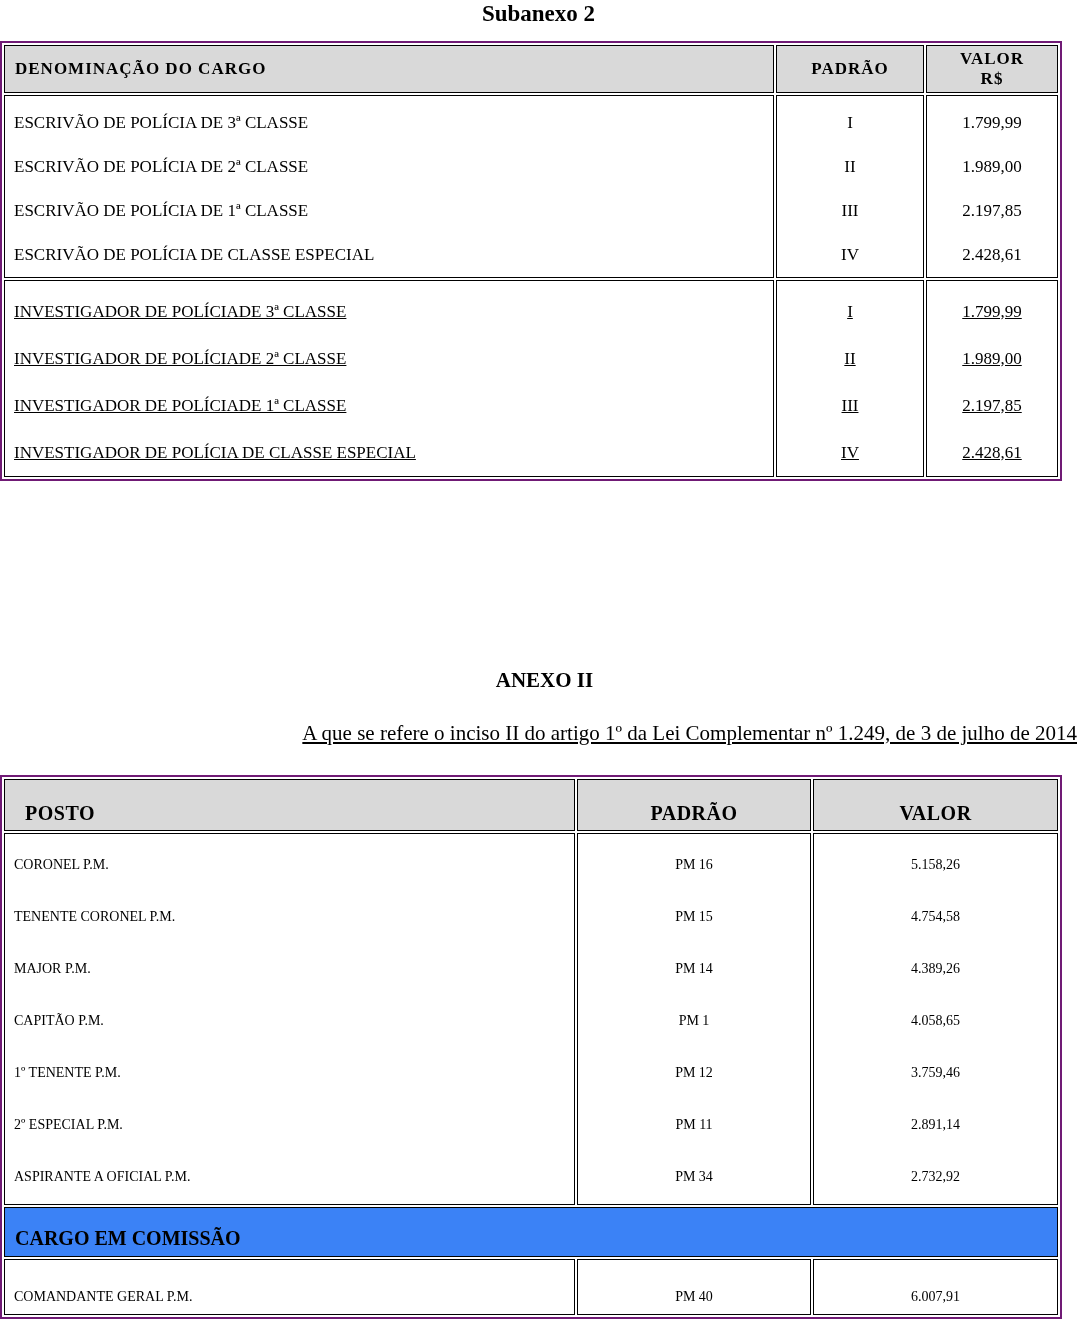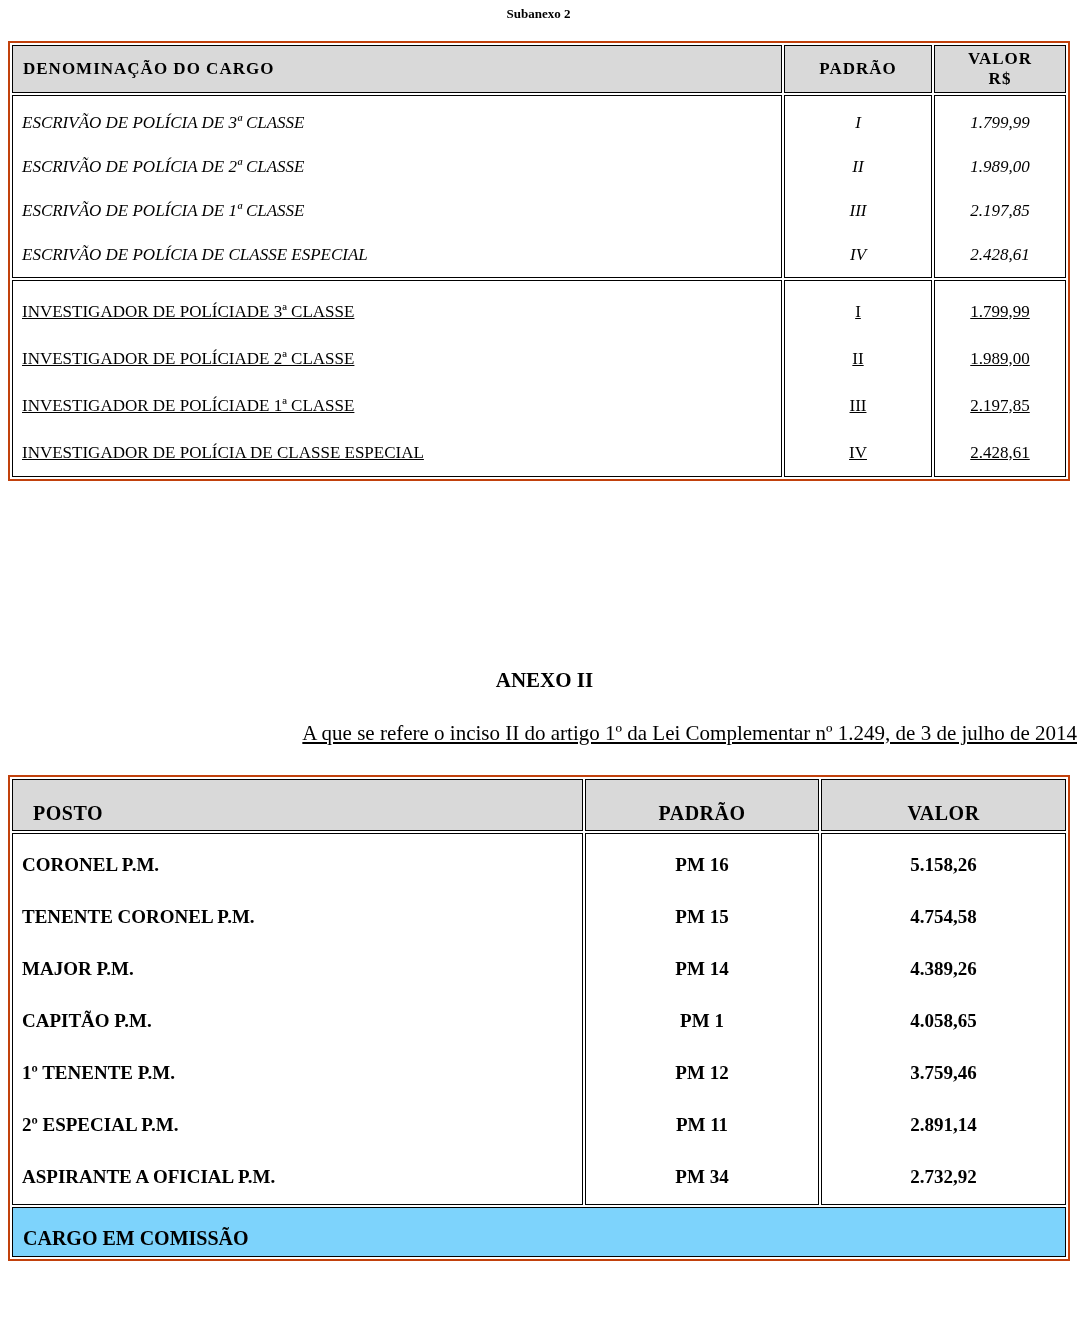--- a/index.html
+++ b/index.html
@@ -9,50 +9,49 @@
     width: 1077px;
     font-family: "Liberation Serif", serif;
     color: #000000;
   }
   .page { width: 1077px; height: 1323px; overflow: hidden; }
 
   .doc-title {
     margin-top: 3px;
     text-align: center;
     font-weight: bold;
-    font-size: 13px;
+    font-size: 23px;
     line-height: 21px;
   }
 
   table {
     border-collapse: separate;
     border-spacing: 2px;
-    border: 2px solid #c2410c;
-    margin-left: 8px;
+    border: 2px solid #701a75;
     width: 1062px;
     table-layout: fixed;
     background: #fff;
   }
   th, td {
     border: 1px solid #000;
     padding: 0;
     background: #fff;
   }
   th {
     background: #d9d9d9;
     font-weight: bold;
   }
 
   
   .t1 { margin-top: 17px; }
   .t1 th { height: 48px; font-size: 17px; letter-spacing: 1px; vertical-align: middle; }
   .t1 th.h-left { text-align: left; padding-left: 10px; }
   .t1 th .stack { line-height: 20px; text-align: center; }
   .t1 td { vertical-align: top; font-size: 17px; }
-  .t1 tr.b1 td { height: 182px; padding-top: 5px; font-style: italic; }
+  .t1 tr.b1 td { height: 182px; padding-top: 5px; }
   .t1 tr.b2 td { height: 196px; padding-top: 7px; }
   .t1 .ln { display: flex; align-items: center; }
   .t1 tr.b1 .ln { height: 44px; }
   .t1 tr.b2 .ln { height: 47px; text-decoration: underline; }
   .t1 td.c-left .ln { justify-content: flex-start; padding-left: 9px; }
   .t1 td.c-mid .ln, .t1 td.c-val .ln { justify-content: center; }
 
   
   .anexo-title {
     margin-top: 186px;
@@ -67,28 +66,28 @@
     text-align: right;
     font-size: 21px;
     line-height: 28px;
     text-decoration: underline;
   }
 
   
   .t2 { margin-top: 28px; }
   .t2 th { height: 52px; font-size: 20px; letter-spacing: 0.5px; vertical-align: bottom; padding-bottom: 5px; }
   .t2 th.h-left { text-align: left; padding-left: 20px; }
-  .t2 td { font-size: 19px; font-weight: bold; }
+  .t2 td { font-size: 14px; }
   .t2 tr.body td { height: 372px; padding-top: 5px; vertical-align: top; }
   .t2 .ln { height: 52px; display: flex; align-items: center; }
   .t2 td.c-left .ln { justify-content: flex-start; padding-left: 9px; }
   .t2 td.c-mid .ln, .t2 td.c-val .ln { justify-content: center; }
   .t2 tr.section td {
     height: 50px;
-    background: #7dd3fc;
+    background: #3b82f6;
     font-weight: bold;
     font-size: 20px;
     vertical-align: bottom;
     padding: 0 0 6px 10px;
   }
   .t2 tr.commission td { height: 56px; vertical-align: bottom; padding-bottom: 9px; }
   .t2 tr.commission td.c-left { text-align: left; padding-left: 9px; }
   .t2 tr.commission td.c-mid, .t2 tr.commission td.c-val { text-align: center; }
 </style>
 </head>
@@ -200,16 +199,21 @@
           <div class="ln">4.389,26</div>
           <div class="ln">4.058,65</div>
           <div class="ln">3.759,46</div>
           <div class="ln">2.891,14</div>
           <div class="ln">2.732,92</div>
         </td>
       </tr>
       <tr class="section">
         <td colspan="3">CARGO EM COMISSÃO</td>
       </tr>
+      <tr class="commission">
+        <td class="c-left">COMANDANTE GERAL P.M.</td>
+        <td class="c-mid">PM 40</td>
+        <td class="c-val">6.007,91</td>
+      </tr>
     </tbody>
   </table>
 
 </div>
 
 </body></html>

